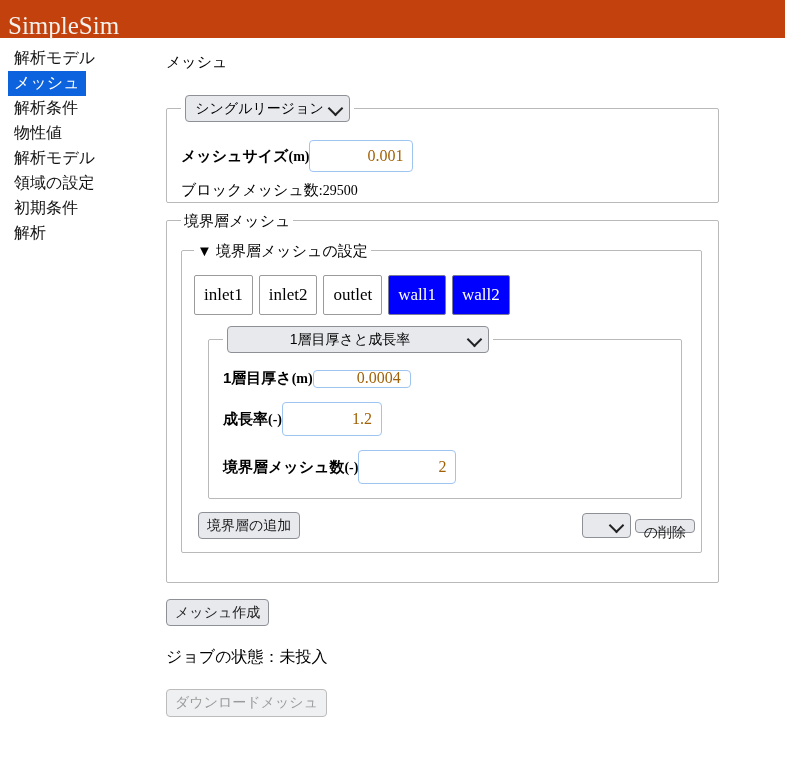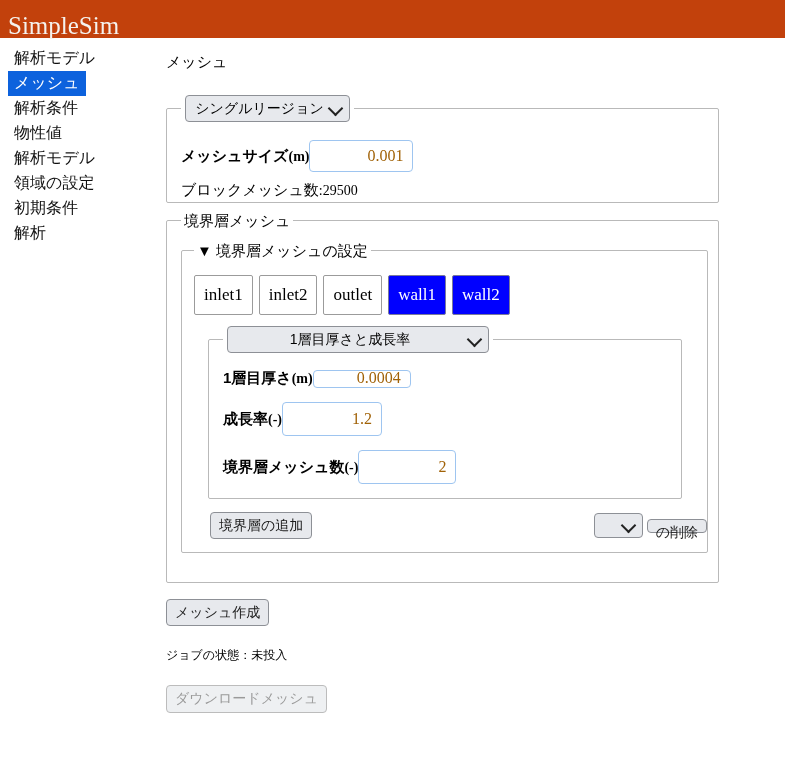--- a/index.html
+++ b/index.html
@@ -235,40 +235,40 @@
   .btn.disabled {
     color: #9a9a9a;
     border-color: #bcbcbc;
     background: #eef0f2;
     cursor: default;
   }
 
   #bl-actions-row {
     display: flex;
     align-items: center;
-    margin: 13px 0 0 16px;
+    margin: 13px 0 0 4px;
     width: 497px;
   }
   #add-bl-button { height: 27px; }
   #bl-actions-right {
     margin-left: auto;
     display: flex;
     align-items: center;
     gap: 4px;
   }
   #delete-bl-button { height: 14px; }
 
   #create-mesh-button {
     display: block;
     margin: 16px 0 0 6px;
     height: 27px;
   }
   #job-status {
     margin: 21px 12px 0 6px;
-    font-size: 12px;
+    font-size: 16px;
   }
   #download-mesh-button {
     display: block;
     margin: 21px 0 0 6px;
     height: 28px;
   }
 </style>
 </head>
 <body>
 

